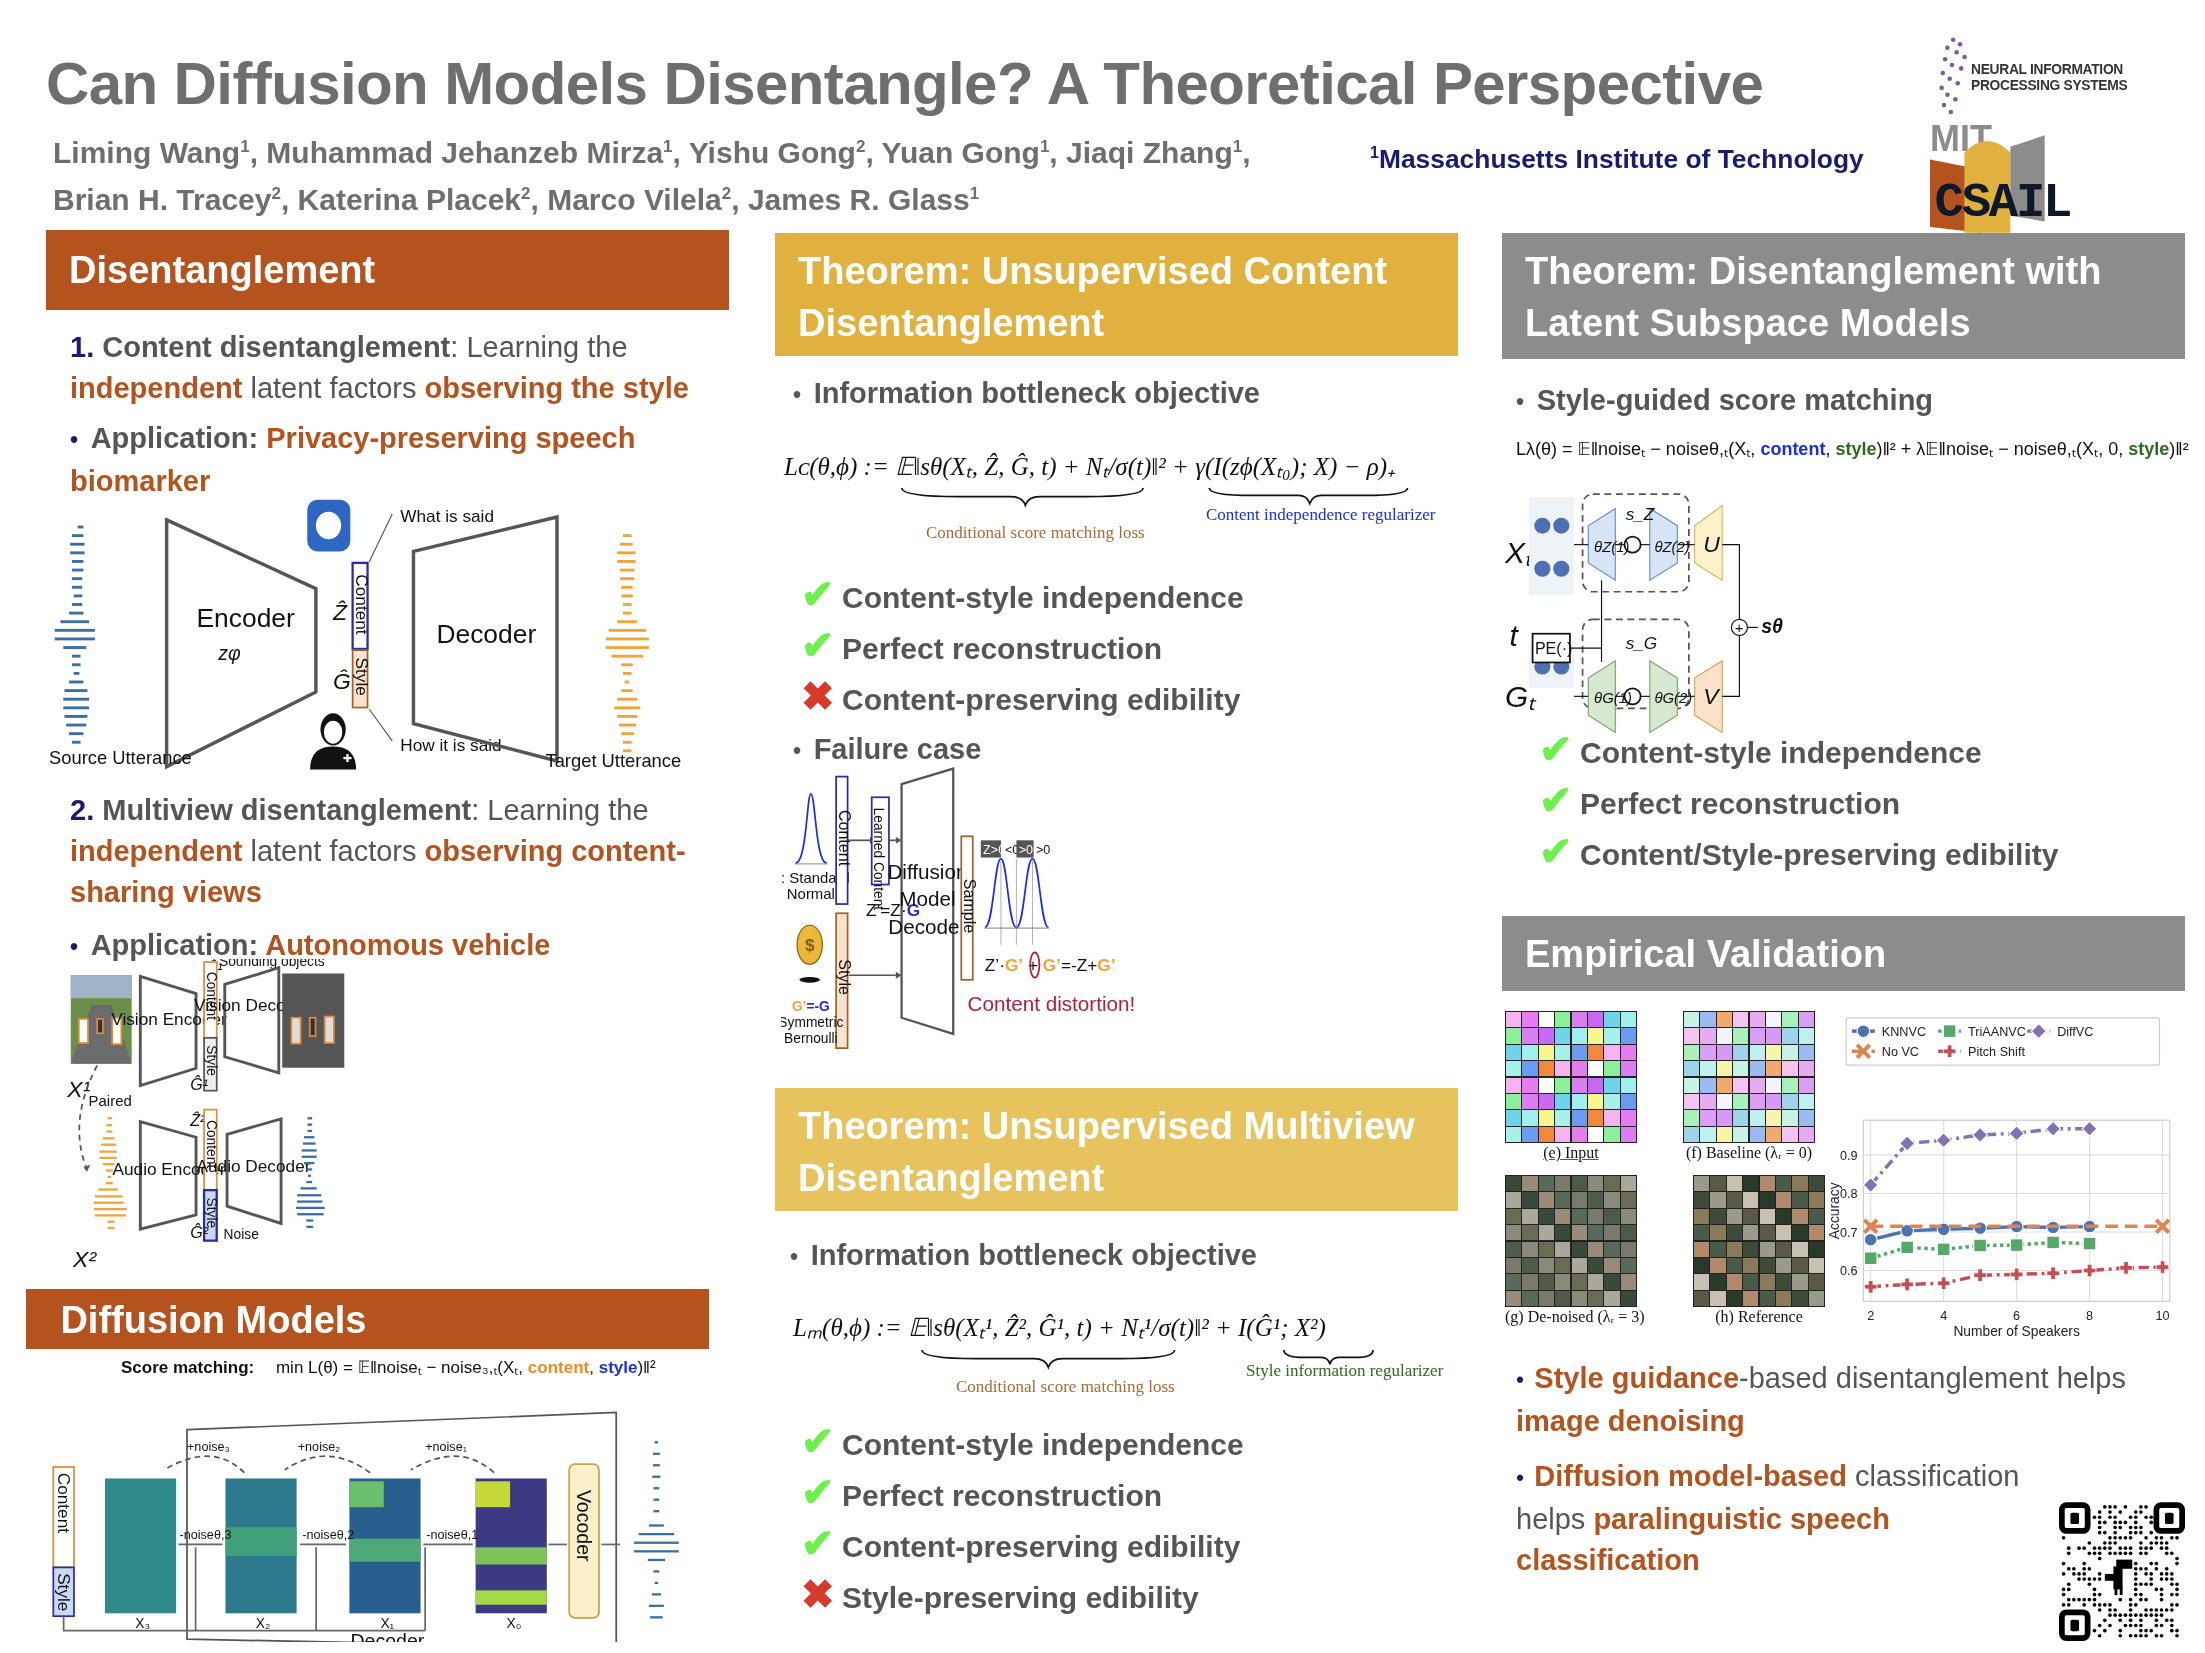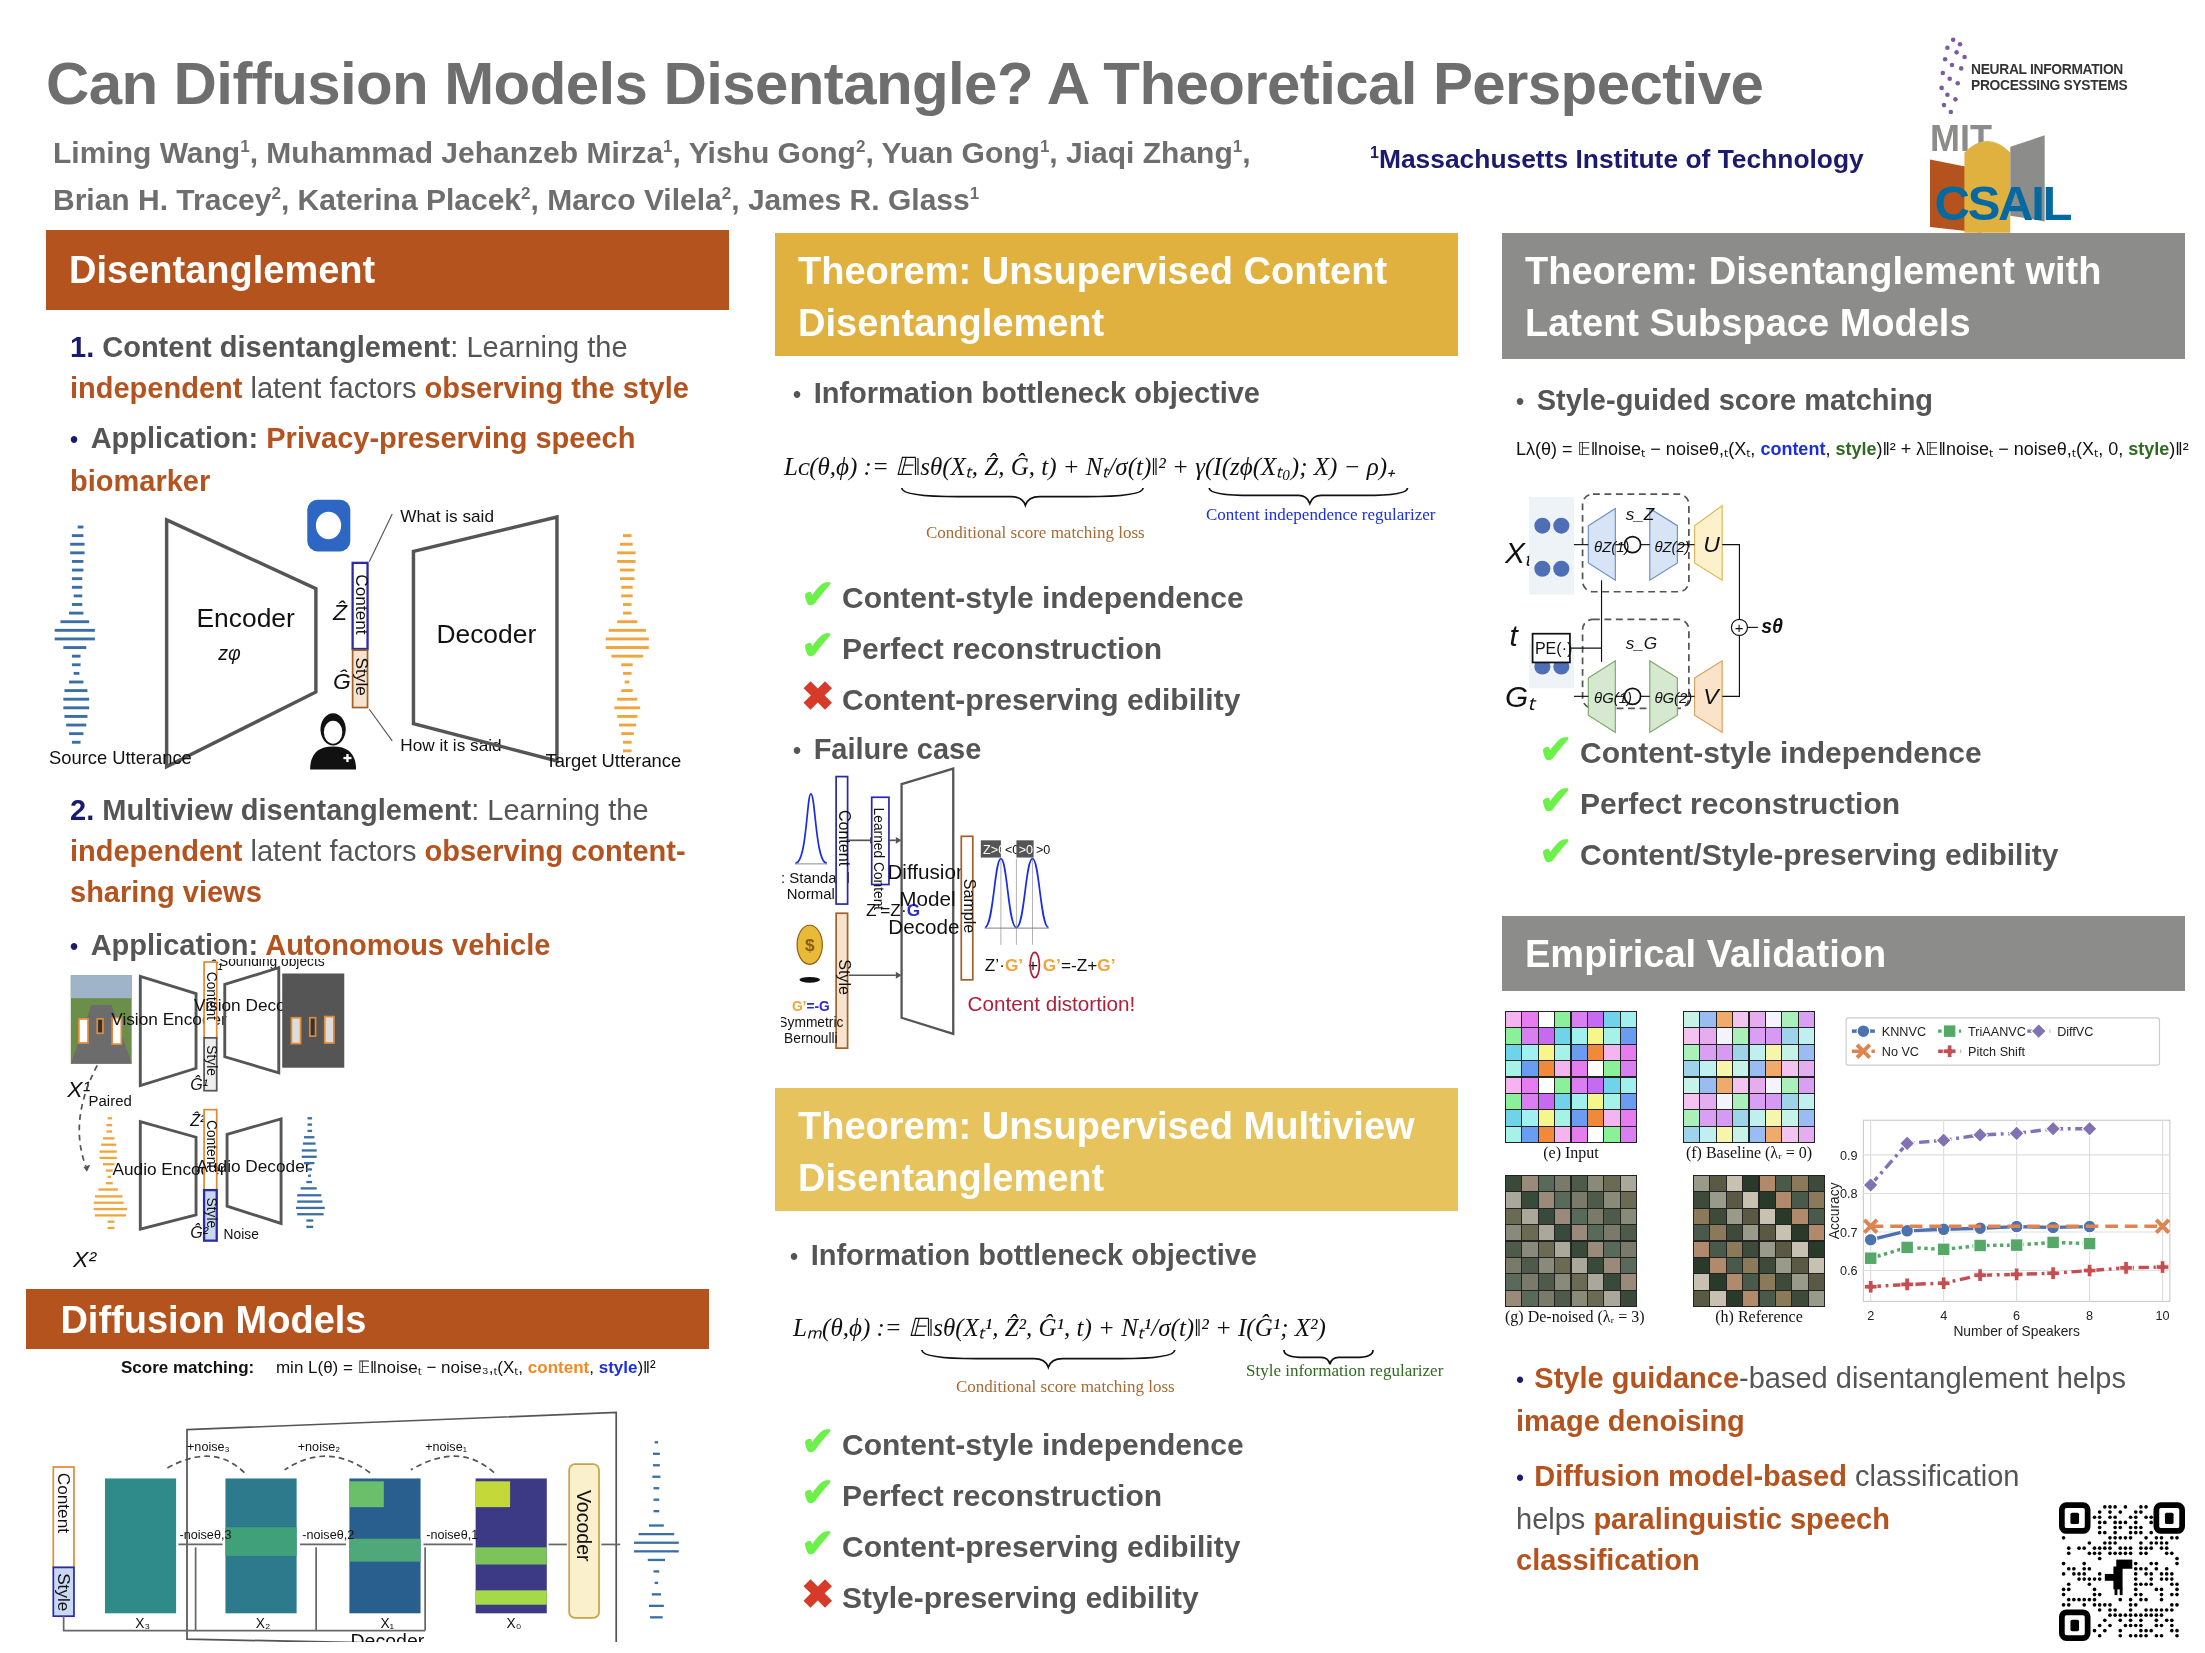--- a/index.html
+++ b/index.html
@@ -71,21 +71,21 @@
   </div>
 </div>
 
 <div class="abs" style="left:1930px;top:118px;width:195px;height:115px;">
   <div class="abs" style="left:0;top:0;font-size:36px;font-weight:bold;color:#8c8d8b;font-family:'Liberation Sans',sans-serif;">MIT</div>
   <svg class="abs" style="left:0;top:0" width="195" height="115" viewBox="0 0 340 200">
     <polygon points="0,72 90,90 90,200 0,190" fill="#b5531f"></polygon>
     <path d="M60,200 L60,60 Q100,20 140,60 L140,200 Z" fill="#e0b13e"></path>
     <polygon points="140,50 200,30 200,180 140,170" fill="#8c8d8b"></polygon>
   </svg>
-  <div class="abs" style="left:4.6px;top:57px;font-size:49px;font-weight:bold;color:#0369a1;letter-spacing:-2.3px;">CSAIL</div>
+  <div class="abs" style="left:4.6px;top:57px;font-size:49px;font-weight:bold;color:#0f172a;letter-spacing:-2.3px;font-family:Liberation Mono, monospace;">CSAIL</div>
 </div>
 
 <div class="hdr orange" style="left:46px;top:230px;width:683px;height:80px;line-height:57px;">Disentanglement</div>
 
 <div class="txt" style="left:70px;top:327px;width:660px;">
   <span class="n">1.</span>
   <span class="b">Content disentanglement</span><span>: Learning the</span>
   <span class="o">independent</span><span> latent factors </span><span class="o">observing the style</span>
 </div>
 
@@ -519,21 +519,21 @@
 <div id="checks-latent">
     <div class="check" style="left: 1539px; top: 724px;"><span class="ic ok">✔</span><span>Content-style independence</span></div>
     <div class="check" style="left: 1539px; top: 775px;"><span class="ic ok">✔</span><span>Perfect reconstruction</span></div>
     <div class="check" style="left: 1539px; top: 826px;"><span class="ic ok">✔</span><span>Content/Style-preserving edibility</span></div>
   </div>
 
 <div class="hdr gray" style="left:1502px;top:916px;width:683px;height:75px;line-height:52px;">Empirical Validation</div>
 
 <div class="abs" style="left:1505px;top:1011px;width:322px;height:322px;">
   <div id="grid-wrap">
-      <div class="abs" style="left: 0px; top: 0px;">
+      <div class="abs" style="left: 0px; top: 0px; text-decoration: underline;">
         <div style="width: 132px; height: 132px; display: grid; grid-template-columns: repeat(8, 1fr); gap: 1.1px; background: rgb(34, 34, 34); padding: 1.1px;">
           <div style="background: rgb(243, 180, 240);"></div>
           <div style="background: rgb(229, 124, 240);"></div>
           <div style="background: rgb(255, 255, 255);"></div>
           <div style="background: rgb(138, 240, 154);"></div>
           <div style="background: rgb(217, 127, 242);"></div>
           <div style="background: rgb(198, 106, 242);"></div>
           <div style="background: rgb(111, 211, 234);"></div>
           <div style="background: rgb(159, 240, 239);"></div>
           <div style="background: rgb(138, 240, 154);"></div>

